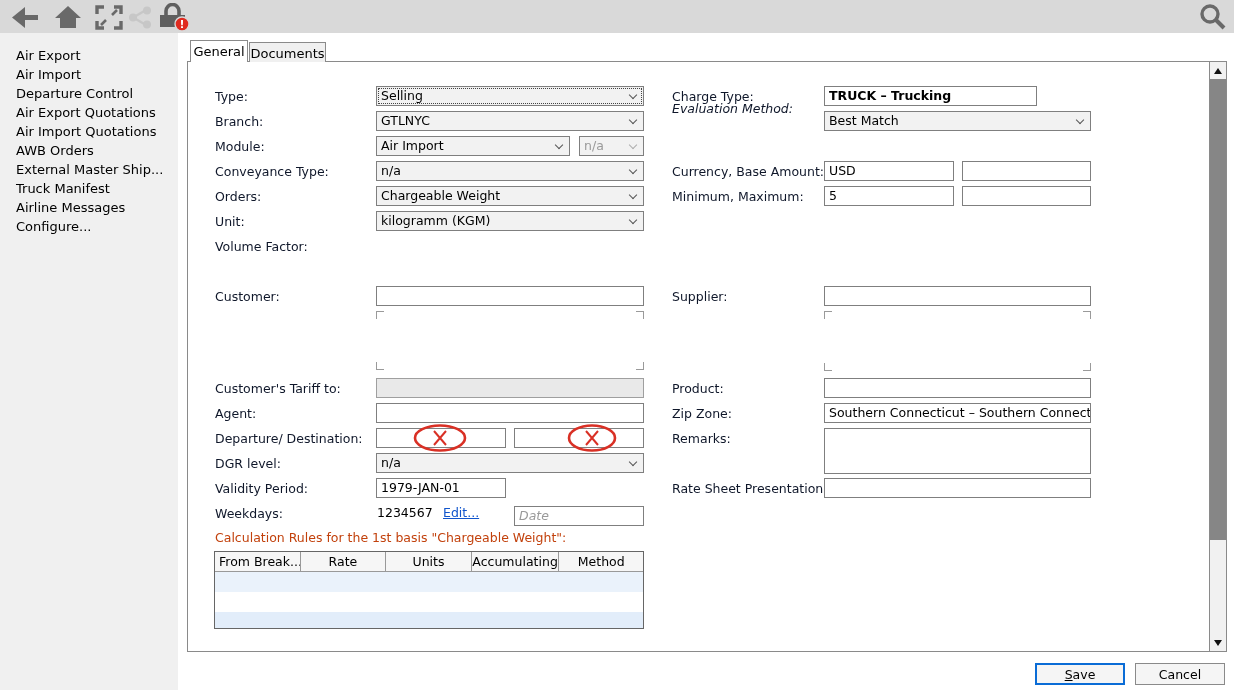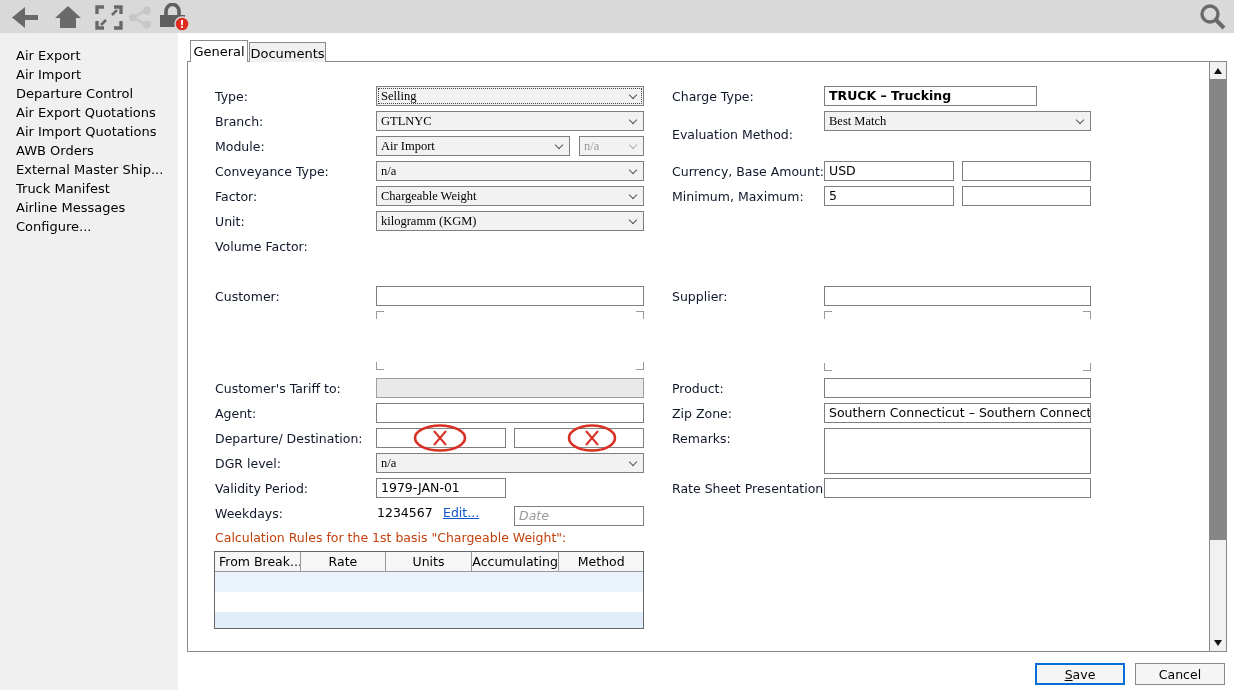--- a/index.html
+++ b/index.html
@@ -16,21 +16,21 @@
   .tab { position:absolute; font-size:13px; color:#000; text-align:center; border:1px solid #8a8a8a; border-bottom:none; padding-top:3px; z-index:3; }
   .tab.active { background:#fff; height:22px; }
   .tab.inactive { background:#f0f0f0; height:20px; }
 
   .panel { position:absolute; left:187px; top:61px; width:1040px; height:591px; background:#fff; border:1px solid #8a8a8a; z-index:1; }
 
   .lbl { position:absolute; font-size:12.5px; color:#0f172a; white-space:nowrap; z-index:2; }
   .ctl { position:absolute; height:20px; font-size:12.5px; line-height:18px; color:#000; padding:0 4px; white-space:nowrap; overflow:hidden; z-index:2; }
   .txt { background:#fff; border:1px solid #7f7f7f; }
   .txt.disabled { background:#e9e9e9; border:1px solid #9f9f9f; }
-  .dd  { background:#f2f2f2; border:1px solid #7f7f7f; padding-right:18px;font-family:Liberation Serif, serif; }
+  .dd  { background:#f2f2f2; border:1px solid #7f7f7f; padding-right:18px; }
   .dd.focused { outline:1px dotted #444; outline-offset:-3px; }
   .dd.disabled { color:#9a9a9a; }
   .chev { position:absolute; right:7px; top:5px; width:6px; height:6px; border-right:1.4px solid #555; border-bottom:1.4px solid #555; transform:rotate(45deg); }
   .dd.disabled .chev { border-color:#adadad; }
   .ph { color:#9a9a9a; font-style:italic; }
   .ph-right { text-align:right; }
   .area { position:absolute; background:#fff; border:1px solid #7f7f7f; z-index:2; }
 
   .brkt { position:absolute; z-index:2; }
   .brkt span { position:absolute; width:8px; height:8px; }
@@ -140,21 +140,21 @@
   <div class="lbl" style="left:215px; top:114px;">Branch:</div>
   <div class="ctl dd" style="left:376px; top:111px; width:268px;"><span>GTLNYC</span><span class="chev"></span></div>
 
   <div class="lbl" style="left:215px; top:139px;">Module:</div>
   <div class="ctl dd" style="left:376px; top:136px; width:194px;"><span>Air Import</span><span class="chev"></span></div>
   <div class="ctl dd disabled" style="left:579px; top:136px; width:65px;"><span>n/a</span><span class="chev"></span></div>
 
   <div class="lbl" style="left:215px; top:164px;">Conveyance Type:</div>
   <div class="ctl dd" style="left:376px; top:161px; width:268px;"><span>n/a</span><span class="chev"></span></div>
 
-  <div class="lbl" style="left:215px; top:189px;">Factor:</div>
+  <div class="lbl" style="left:215px; top:189px;">Orders:</div>
   <div class="ctl dd" style="left:376px; top:186px; width:268px;"><span>Chargeable Weight</span><span class="chev"></span></div>
 
   <div class="lbl" style="left:215px; top:214px;">Unit:</div>
   <div class="ctl dd" style="left:376px; top:211px; width:268px;"><span>kilogramm (KGM)</span><span class="chev"></span></div>
 
   <div class="lbl" style="left:215px; top:239px;">Volume Factor:</div>
 
   <div class="lbl" style="left:215px; top:289px;">Customer:</div>
   <div class="ctl txt" style="left:376px; top:286px; width:268px;"></div>
   <div class="brkt" style="left:376px; top:311px; width:268px; height:59px;">
@@ -204,21 +204,21 @@
       <div class="tcell c4">Method</div>
     </div>
     <div class="erow alt"></div>
     <div class="erow"></div>
     <div class="erow strip"></div>
   </div>
 
   <div class="lbl" style="left:672px; top:89px;">Charge Type:</div>
   <div class="ctl txt" style="left:824px; top:86px; width:213px;font-weight:bold;">TRUCK – Trucking</div>
 
-  <div class="lbl" style="left:672px; top:127px;">Evaluation Method:</div>
+  <div class="lbl" style="left:672px; top:101px;font-style:italic;">Evaluation Method:</div>
   <div class="ctl dd" style="left:824px; top:111px; width:267px;"><span>Best Match</span><span class="chev"></span></div>
 
   <div class="lbl" style="left:672px; top:164px;">Currency, Base Amount:</div>
   <div class="ctl txt" style="left:824px; top:161px; width:130px;">USD</div>
   <div class="ctl txt" style="left:962px; top:161px; width:129px;"></div>
 
   <div class="lbl" style="left:672px; top:189px;">Minimum, Maximum:</div>
   <div class="ctl txt" style="left:824px; top:186px; width:130px;">5</div>
   <div class="ctl txt" style="left:962px; top:186px; width:129px;"></div>
 

